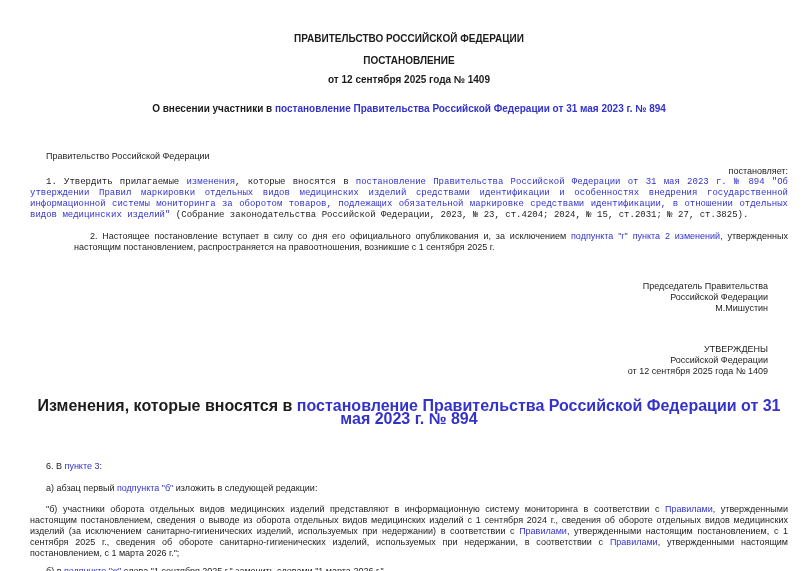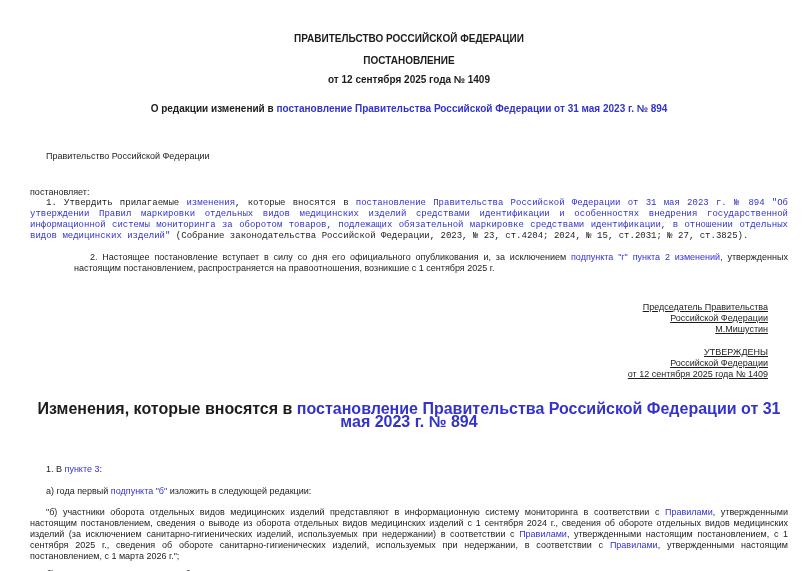--- a/index.html
+++ b/index.html
@@ -35,35 +35,34 @@
     margin-top: 16px;
     font-size: 10px;
     font-weight: bold;
     text-align: center;
     line-height: 13px;
   }
   .preamble {
     margin-top: 36px;
     text-indent: 16px;
   }
-  .resolves { margin-top: 25px; }
+  .resolves { margin-top: 4px; text-align: right; }
   .para {
     text-align: justify;
     text-indent: 16px;
   }
   .para-1 { margin-top: 0px; font-family: Liberation Mono, monospace; }
   .para-2 { margin-top: 10px; margin-left: 44px; }
   .right-block {
     text-align: right;
     padding-right: 20px;
     line-height: 11px;
-    text-decoration: underline;
   }
   .signature { margin-top: 28px; }
-  .approved  { margin-top: 12px; }
+  .approved  { margin-top: 30px; }
   .changes-title {
     margin-top: 22px;
     font-size: 16px;
     font-weight: bold;
     text-align: center;
     line-height: 13px;
   }
   .item { text-indent: 16px; }
   .item-1  { margin-top: 36px; }
   .item-1a { margin-top: 11px; }
@@ -77,21 +76,21 @@
 </style>
 </head>
 <body>
 
 <div class="page">
 
   <div class="hdr">ПРАВИТЕЛЬСТВО РОССИЙСКОЙ ФЕДЕРАЦИИ</div>
   <div class="hdr">ПОСТАНОВЛЕНИЕ</div>
   <div class="hdr hdr-date">от 12 сентября 2025 года № 1409</div>
 
-  <div class="doc-title"><span>О редакции изменений в </span><span class="lnk">постановление Правительства Российской Федерации от 31 мая 2023 г. № 894</span></div>
+  <div class="doc-title"><span>О внесении участники в </span><span class="lnk">постановление Правительства Российской Федерации от 31 мая 2023 г. № 894</span></div>
 
   <div class="preamble">Правительство Российской Федерации</div>
   <div class="resolves">постановляет:</div>
 
   <div class="para para-1"><span>1. Утвердить прилагаемые </span><span class="lnk">изменения</span><span>, которые вносятся в </span><span class="lnk">постановление Правительства Российской Федерации от 31 мая 2023 г. № 894 "Об утверждении Правил маркировки отдельных видов медицинских изделий средствами идентификации и особенностях внедрения государственной информационной системы мониторинга за оборотом товаров, подлежащих обязательной маркировке средствами идентификации, в отношении отдельных видов медицинских изделий"</span><span> (Собрание законодательства Российской Федерации, 2023, № 23, ст.4204; 2024, № 15, ст.2031; № 27, ст.3825).</span></div>
   <div class="para para-2"><span>2. Настоящее постановление вступает в силу со дня его официального опубликования и, за исключением </span><span class="lnk">подпункта "г" пункта 2 изменений</span><span>, утвержденных настоящим постановлением, распространяется на правоотношения, возникшие с 1 сентября 2025 г.</span></div>
 
   <div class="right-block signature">
     <div>Председатель Правительства</div>
     <div>Российской Федерации</div>
@@ -99,18 +98,18 @@
   </div>
 
   <div class="right-block approved">
     <div>УТВЕРЖДЕНЫ</div>
     <div>Российской Федерации</div>
     <div>от 12 сентября 2025 года № 1409</div>
   </div>
 
   <div class="changes-title"><span>Изменения, которые вносятся в </span><span class="lnk">постановление Правительства Российской Федерации от 31 мая 2023 г. № 894</span></div>
 
-  <div class="item item-1"><span>1. В </span><span class="lnk">пункте 3</span><span>:</span></div>
-  <div class="item item-1a"><span>а) года первый </span><span class="lnk">подпункта "б"</span><span> изложить в следующей редакции:</span></div>
+  <div class="item item-1"><span>6. В </span><span class="lnk">пункте 3</span><span>:</span></div>
+  <div class="item item-1a"><span>а) абзац первый </span><span class="lnk">подпункта "б"</span><span> изложить в следующей редакции:</span></div>
   <div class="quote"><span>"б) участники оборота отдельных видов медицинских изделий представляют в информационную систему мониторинга в соответствии с </span><span class="lnk">Правилами</span><span>, утвержденными настоящим постановлением, сведения о выводе из оборота отдельных видов медицинских изделий с 1 сентября 2024 г., сведения об обороте отдельных видов медицинских изделий (за исключением санитарно-гигиенических изделий, используемых при недержании) в соответствии с </span><span class="lnk">Правилами</span><span>, утвержденными настоящим постановлением, с 1 сентября 2025 г., сведения об обороте санитарно-гигиенических изделий, используемых при недержании, в соответствии с </span><span class="lnk">Правилами</span><span>, утвержденными настоящим постановлением, с 1 марта 2026 г.";</span></div>
   <div class="item item-1b"><span>б) в </span><span class="lnk">подпункте "ж"</span><span> слова "1 сентября 2025 г." заменить словами "1 марта 2026 г.".</span></div>
 
 </div>
 
 </body></html>

